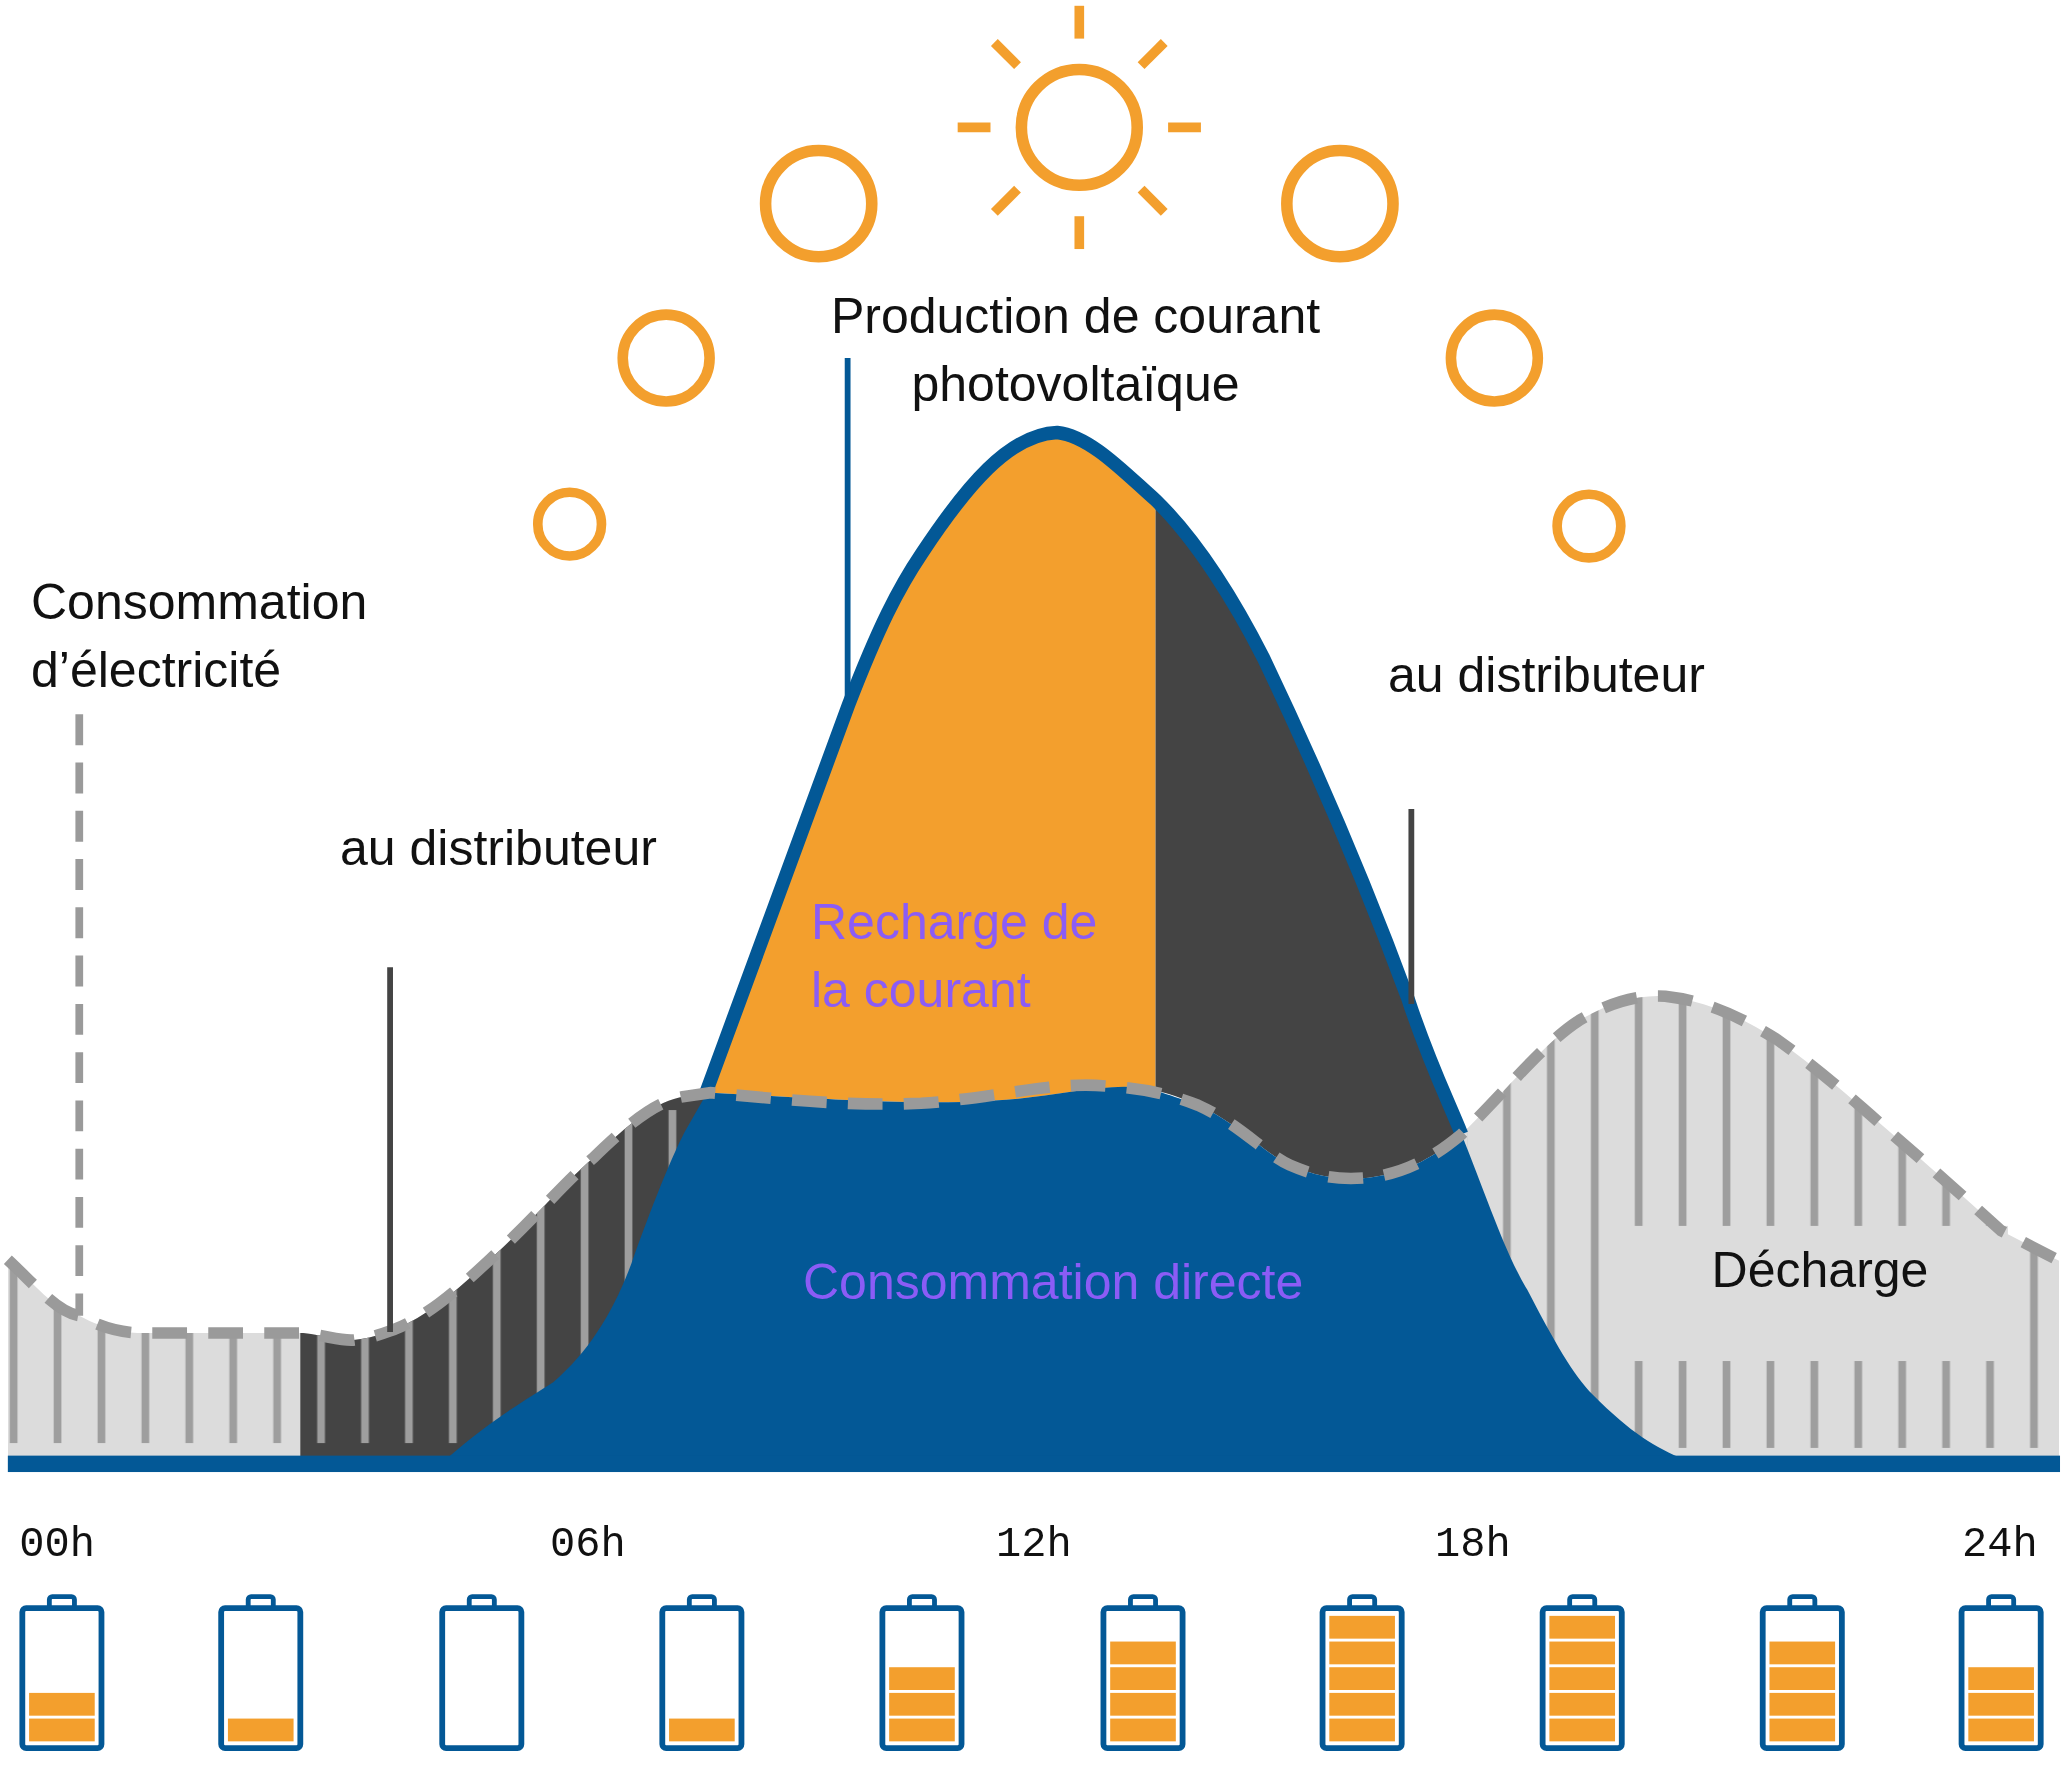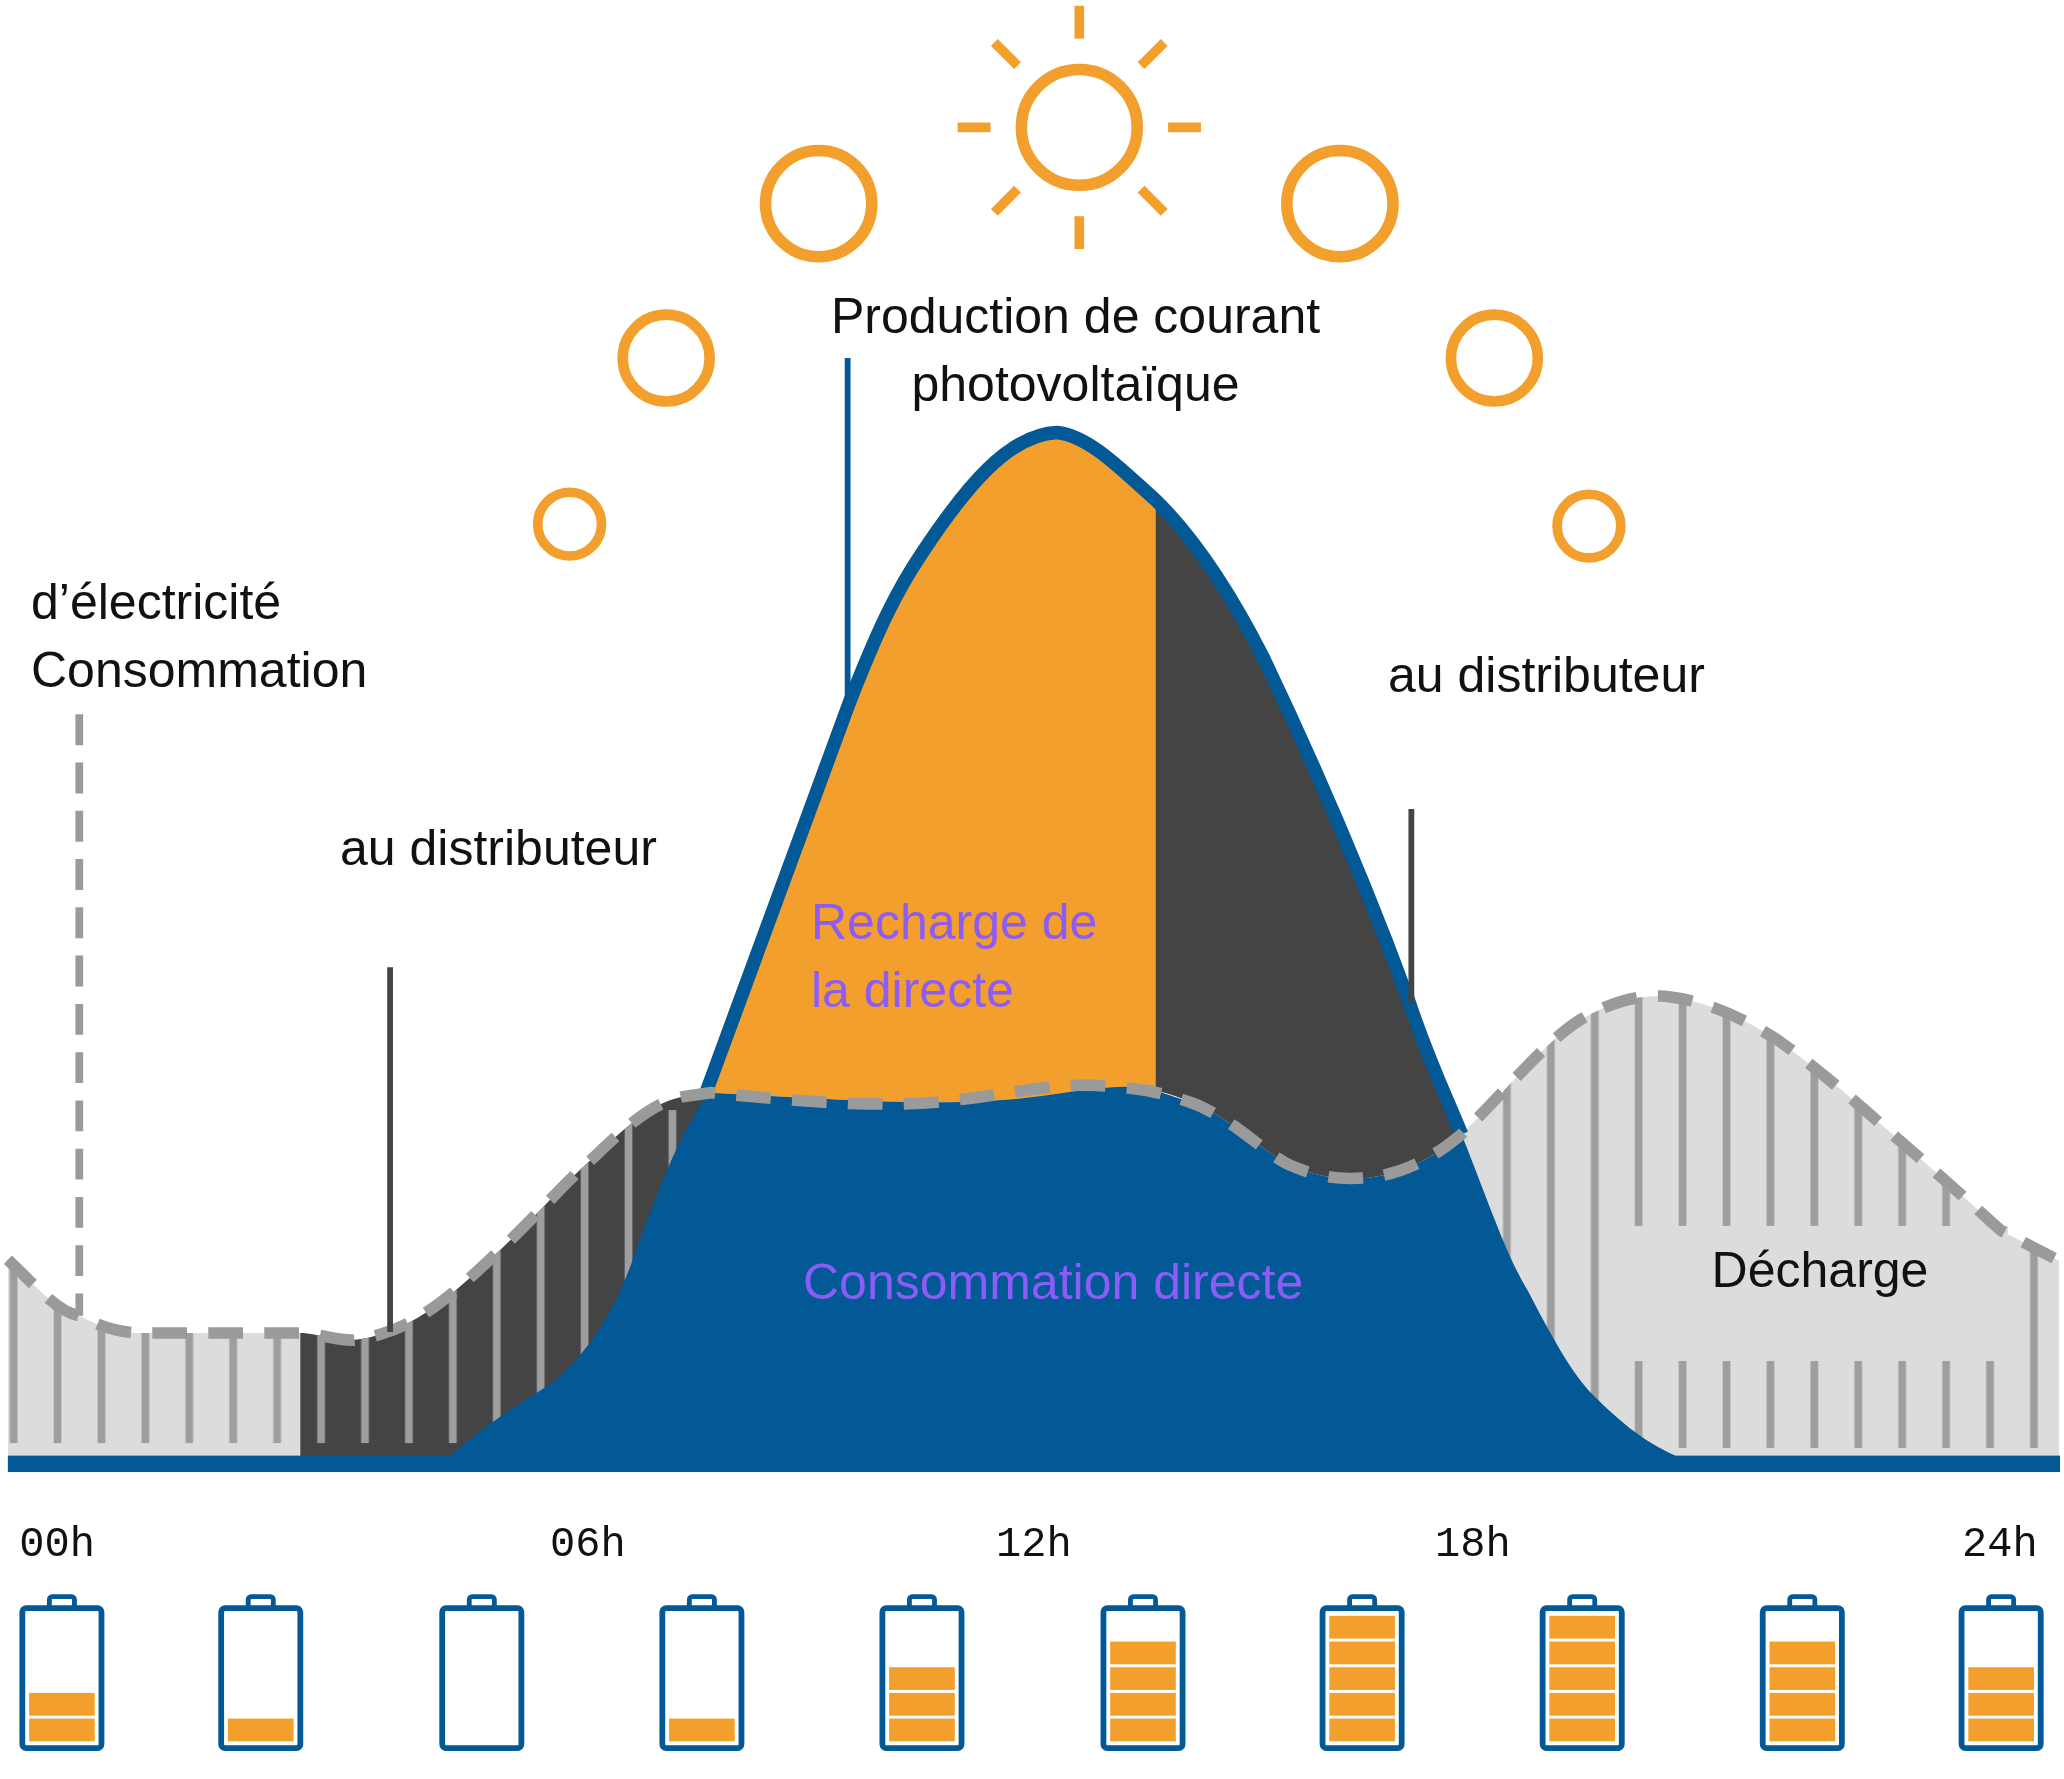--- a/index.html
+++ b/index.html
@@ -146,32 +146,32 @@
           <rect x="2039" y="1727.2" width="68" height="23.6" fill="#F39F2D"></rect>
         </g>
       </g>
   </svg>
 
   <div class="lbl center" style="left:786px; top:282px; width:579px;">
     <div>Production de courant</div>
     <div>photovoltaïque</div>
   </div>
   <div class="lbl" style="left:31px; top:568px;">
+    <div>Consommation</div>
     <div>d’électricité</div>
-    <div>Consommation</div>
   </div>
   <div class="lbl" style="left:340px; top:814px;">
     <div>au distributeur</div>
   </div>
   <div class="lbl" style="left:1388px; top:641px;">
     <div>au distributeur</div>
   </div>
   <div class="lbl white" style="left:811px; top:888px;">
     <div>Recharge de</div>
-    <div>la directe</div>
+    <div>la courant</div>
   </div>
   <div class="lbl white" style="left:803px; top:1248px;">Consommation directe</div>
   <div class="lbl center" style="left:1622px; top:1236px; width:396px;">
     <div>Décharge</div>
   </div>
 
   <div class="time" style="left:19.3px;">00h</div>
   <div class="time" style="left:550px;">06h</div>
   <div class="time" style="left:996px;">12h</div>
   <div class="time" style="left:1435px;">18h</div>

